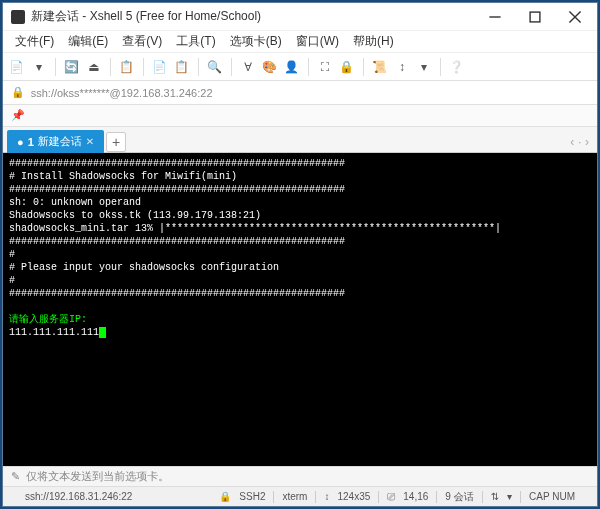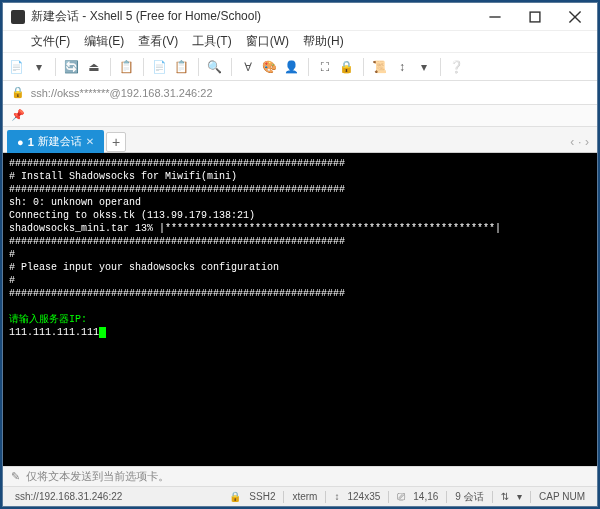--- a/index.html
+++ b/index.html
@@ -3,39 +3,39 @@
 <meta charset="utf-8">
 <style>
 * { margin: 0; padding: 0; box-sizing: border-box; }
 body { font-family: "Microsoft YaHei", "Segoe UI", Tahoma, sans-serif; font-size: 12px; background: #1a4a7a; width: 600px; height: 509px; overflow: hidden; }
 .window { background: #fff; border: 1px solid #5a7a9a; width: 596px; height: 505px; margin: 2px; display: flex; flex-direction: column; }
 .titlebar { height: 28px; background: #fff; display: flex; align-items: center; padding: 0 2px 0 8px; border-bottom: 1px solid #eee; }
 .title-icon { width: 14px; height: 14px; margin-right: 6px; background: #333; border-radius: 2px; }
 .title-text { flex: 1; font-size: 12px; color: #333; }
 .win-controls { display: flex; }
 .win-btn { width: 40px; height: 26px; display: flex; align-items: center; justify-content: center; color: #333; }
-.menubar { height: 22px; display: flex; align-items: center; padding: 0 22px; gap: 2px; border-bottom: 1px solid #eee; }
+.menubar { height: 22px; display: flex; align-items: center; padding: 0 6px; gap: 2px; border-bottom: 1px solid #eee; }
 .menubar span { padding: 2px 6px; font-size: 12px; color: #333; }
 .toolbar { height: 28px; display: flex; align-items: center; padding: 0 6px; gap: 6px; border-bottom: 1px solid #e0e0e0; }
 .tbicon { width: 16px; height: 16px; display: inline-flex; align-items: center; justify-content: center; color: #555; }
 .tbsep { width: 1px; height: 18px; background: #ddd; margin: 0 2px; }
 .addressbar { height: 24px; display: flex; align-items: center; padding: 0 8px; border-bottom: 1px solid #e0e0e0; color: #888; font-size: 11px; gap: 6px; }
 .infobar { height: 22px; display: flex; align-items: center; padding: 0 8px; background: #fafafa; border-bottom: 1px solid #e0e0e0; color: #888; font-size: 11px; gap: 6px; }
 .tabbar { height: 26px; display: flex; align-items: center; padding: 4px 4px 0 4px; background: #f5f5f5; border-bottom: 1px solid #ccc; gap: 2px; }
 .tab { background: #1e90d8; color: #fff; padding: 4px 10px; border-radius: 2px 2px 0 0; font-size: 11px; display: flex; align-items: center; gap: 4px; }
 .tab-close { font-size: 10px; opacity: .8; }
 .tab-add { width: 20px; height: 20px; border: 1px solid #ccc; background: #fff; display: flex; align-items: center; justify-content: center; font-size: 14px; color: #666; border-radius: 2px; }
 .tab-spacer { flex: 1; }
 .tab-right { color: #aaa; font-size: 12px; padding-right: 4px; }
 .terminal { flex: 1; background: #000; color: #fff; font-family: "Consolas", "Courier New", monospace; font-size: 10px; line-height: 13px; padding: 4px 6px; overflow: hidden; white-space: pre; }
 .term-green { color: #00ff00; margin-top: 36px; }
 .term-cursor { background: #00ff00; display: inline-block; width: 7px; height: 11px; vertical-align: text-bottom; }
 .term-right { float: right; color: #fff; }
 .bottombar1 { height: 20px; display: flex; align-items: center; padding: 0 8px; background: #f5f5f5; border-top: 1px solid #ddd; color: #888; font-size: 11px; gap: 6px; }
-.statusbar { height: 20px; display: flex; align-items: center; padding: 0 12px; background: #f0f0f0; border-top: 1px solid #ddd; color: #555; font-size: 10px; gap: 8px; }
+.statusbar { height: 20px; display: flex; align-items: center; padding: 0 22px; background: #f0f0f0; border-top: 1px solid #ddd; color: #555; font-size: 10px; gap: 8px; }
 .status-sep { width: 1px; height: 12px; background: #ccc; }
 .status-flex { flex: 1; }
 .icon-svg { width: 14px; height: 14px; }
 </style>
 </head>
 <body>
 
 <div class="window">
 
   <div class="titlebar">
@@ -59,20 +59,21 @@
           </svg>
         </div>
     </div>
   </div>
 
   <div class="menubar">
     <span>文件(F)</span>
     <span>编辑(E)</span>
     <span>查看(V)</span>
     <span>工具(T)</span>
+    <span>选项卡(B)</span>
     <span>窗口(W)</span>
     <span>帮助(H)</span>
   </div>
 
   <div class="toolbar">
     <span class="tbicon">📄</span>
     <span class="tbicon">▾</span>
     <span class="tbsep"></span>
     <span class="tbicon">🔄</span>
     <span class="tbicon">⏏</span>
@@ -116,21 +117,21 @@
     </div>
     <div class="tab-add">+</div>
     <div class="tab-spacer"></div>
     <span class="tab-right">‹ · ›</span>
   </div>
 
   <div class="terminal"><span>########################################################</span>
 <span># Install Shadowsocks for Miwifi(mini)</span>
 <span>########################################################</span>
 <span>sh: 0: unknown operand</span>
-<span>Connecting to okss.tk (113.99.179.138:21)</span>
+<span>Shadowsocks to okss.tk (113.99.179.138:21)</span>
 <span><span>shadowsocks_mini.tar 13% |</span><span>*******************************************************|</span></span>
 <span>########################################################</span>
 <span>#</span>
 <span># Please input your shadowsocks configuration</span>
 <span>#</span>
 <span>########################################################</span>
 
 <span class="term-green">请输入服务器IP:</span>
 <span>111.111.111.111</span><span class="term-cursor"></span>
 </div>

